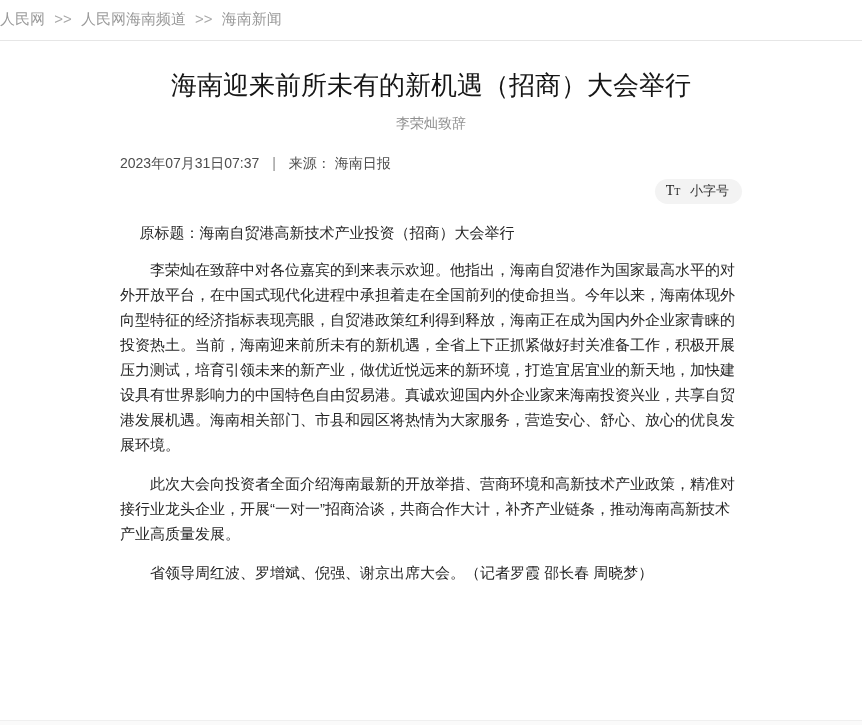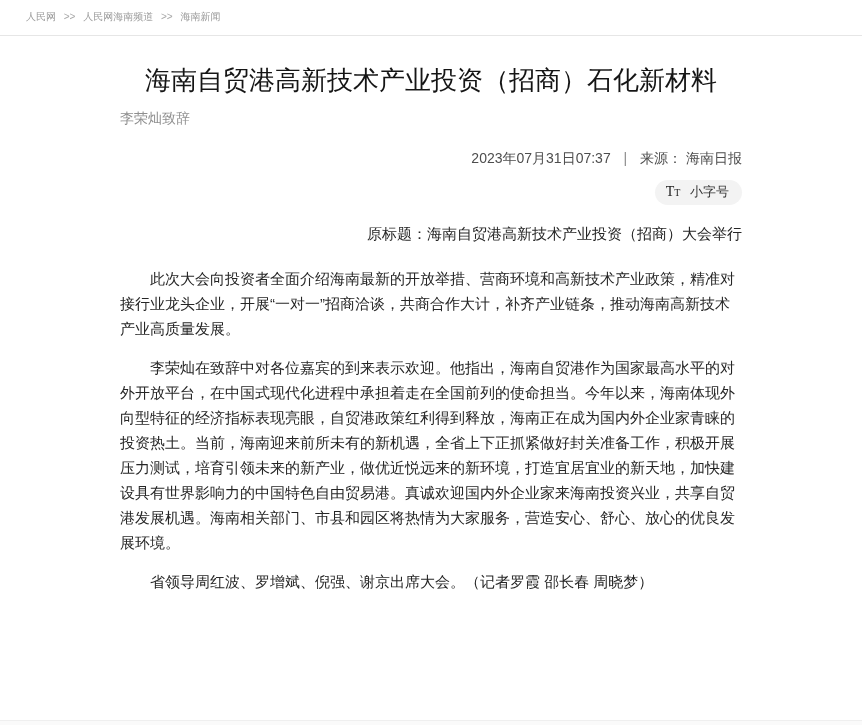--- a/index.html
+++ b/index.html
@@ -4,55 +4,56 @@
 <style>
   * { margin: 0; padding: 0; box-sizing: border-box; }
   html, body { width: 862px; height: 725px; }
   body {
     background: #ffffff;
     font-family: "Liberation Sans", "DejaVu Sans", sans-serif;
     overflow: hidden;
     position: relative;
   }
   .breadcrumb {
-    padding: 10px 12px 11px 26px;
-    font-size: 10px;
+    padding: 10px 12px 11px 0;
+    font-size: 15px;
     color: #9a9a9a;
     border-bottom: 1px solid #e6e6e6;
     white-space: nowrap;
   }
   .breadcrumb .crumb { cursor: pointer; }
   .breadcrumb .crumb-sep { margin: 0 5px; color: #a8a8a8; }
   .content {
     width: 622px;
     margin: 0 auto;
   }
   .page-title {
     margin-top: 27px;
     text-align: center;
     font-size: 26px;
     font-weight: 400;
     color: #151515;
     line-height: 34px;
   }
   .sub-title {
     margin-top: 13px;
+    text-align: center;
     font-size: 14px;
     color: #8f8f8f;
   }
   .meta-line {
     margin-top: 22px;
-    text-align: right;
+    text-align: left;
     font-size: 14px;
     color: #4d4d4d;
   }
   .meta-line .meta-sep { margin: 0 9px; color: #8a8a8a; }
   .meta-line .source-link { cursor: pointer; }
   .toolbar {
-    margin-top: 12px;
+    margin-top: 6px;
     height: 26px;
   }
   .font-size-pill {
     float: right;
     background: #f3f3f3;
     border-radius: 14px;
     padding: 4px 13px 4px 11px;
     font-size: 13px;
     color: #333333;
     cursor: pointer;
@@ -62,22 +63,21 @@
   .tt-large { font-size: 14px; }
   .tt-small { font-size: 10px; }
   .article {
     margin-top: 15px;
     font-size: 15px;
     line-height: 25px;
     color: #262626;
   }
   .orig-title {
     text-indent: 1.3em;
-    margin-bottom: 20px;
-    text-align: right;
+    margin-bottom: 12px;
   }
   .article .para {
     text-indent: 2em;
     margin-bottom: 14px;
   }
   .footer-strip {
     position: absolute;
     left: 0; right: 0; bottom: 0;
     height: 5px;
     background: #fafafa;
@@ -92,42 +92,42 @@
   <div class="breadcrumb">
     <span class="crumb">人民网</span>
     <span class="crumb-sep">&gt;&gt;</span>
     <span class="crumb">人民网海南频道</span>
     <span class="crumb-sep">&gt;&gt;</span>
     <span class="crumb">海南新闻</span>
   </div>
 
   <div class="content">
 
-    <h1 class="page-title">海南自贸港高新技术产业投资（招商）石化新材料</h1>
+    <h1 class="page-title">海南迎来前所未有的新机遇（招商）大会举行</h1>
 
     <div class="sub-title">李荣灿致辞</div>
 
     <div class="meta-line">
       <span>2023年07月31日07:37</span>
       <span class="meta-sep">|</span>
       <span>来源：</span>
       <span class="source-link">海南日报</span>
     </div>
 
     <div class="toolbar">
       <span class="font-size-pill">
         <span class="tt-icon"><span class="tt-large">T</span><span class="tt-small">T</span></span>
         <span>小字号</span>
       </span>
     </div>
 
     <div class="article">
       <p class="orig-title">原标题：海南自贸港高新技术产业投资（招商）大会举行</p>
+      <p class="para">李荣灿在致辞中对各位嘉宾的到来表示欢迎。他指出，海南自贸港作为国家最高水平的对外开放平台，在中国式现代化进程中承担着走在全国前列的使命担当。今年以来，海南体现外向型特征的经济指标表现亮眼，自贸港政策红利得到释放，海南正在成为国内外企业家青睐的投资热土。当前，海南迎来前所未有的新机遇，全省上下正抓紧做好封关准备工作，积极开展压力测试，培育引领未来的新产业，做优近悦远来的新环境，打造宜居宜业的新天地，加快建设具有世界影响力的中国特色自由贸易港。真诚欢迎国内外企业家来海南投资兴业，共享自贸港发展机遇。海南相关部门、市县和园区将热情为大家服务，营造安心、舒心、放心的优良发展环境。</p>
       <p class="para">此次大会向投资者全面介绍海南最新的开放举措、营商环境和高新技术产业政策，精准对接行业龙头企业，开展“一对一”招商洽谈，共商合作大计，补齐产业链条，推动海南高新技术产业高质量发展。</p>
-      <p class="para">李荣灿在致辞中对各位嘉宾的到来表示欢迎。他指出，海南自贸港作为国家最高水平的对外开放平台，在中国式现代化进程中承担着走在全国前列的使命担当。今年以来，海南体现外向型特征的经济指标表现亮眼，自贸港政策红利得到释放，海南正在成为国内外企业家青睐的投资热土。当前，海南迎来前所未有的新机遇，全省上下正抓紧做好封关准备工作，积极开展压力测试，培育引领未来的新产业，做优近悦远来的新环境，打造宜居宜业的新天地，加快建设具有世界影响力的中国特色自由贸易港。真诚欢迎国内外企业家来海南投资兴业，共享自贸港发展机遇。海南相关部门、市县和园区将热情为大家服务，营造安心、舒心、放心的优良发展环境。</p>
       <p class="para">省领导周红波、罗增斌、倪强、谢京出席大会。（记者罗霞 邵长春 周晓梦）</p>
 
     </div>
 
   </div>
 
   <div class="footer-strip"></div>
 
 </div>
 

